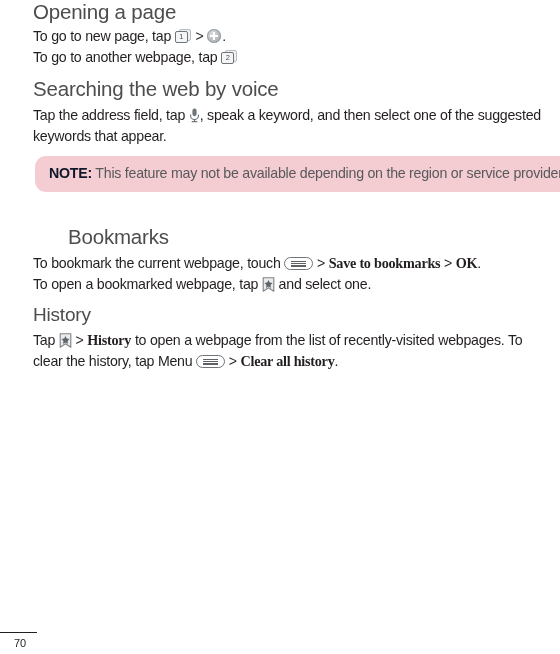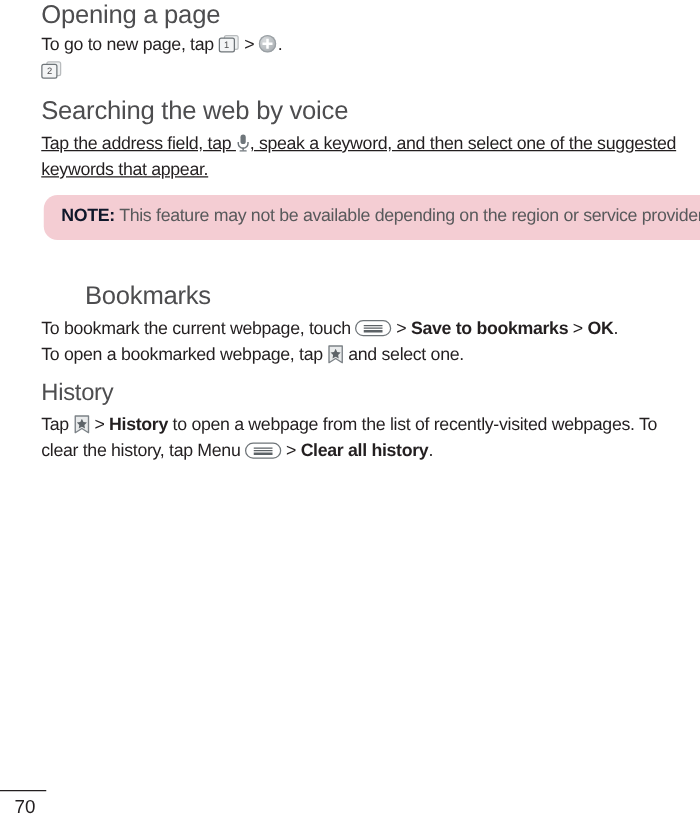--- a/index.html
+++ b/index.html
@@ -49,21 +49,21 @@
   
   .para {
     position: absolute;
     left: 33px;
     width: 530px;
     font-size: 14.2px;
     line-height: 21px;
     letter-spacing: -0.25px;
     color: #231f20;
   }
-  .para b { font-weight: bold; }
+  .para b { font-weight: bold; font-family: Liberation Serif, serif; }
   .nowrapline { white-space: nowrap; }
 
   
   .note-box {
     position: absolute;
     left: 35px;
     top: 156px;
     width: 560px;
     padding: 7px 0 8px 14px;
     box-sizing: border-box;
@@ -89,21 +89,21 @@
     width: 37px;
     height: 1px;
     background: #231f20;
   }
   .folio {
     position: absolute;
     left: 0;
     top: 637px;
     width: 40px;
     text-align: center;
-    font-size: 15px;
+    font-size: 11px;
     color: #231f20;
     letter-spacing: 0;
   }
 
   
   .icn {
     display: inline-block;
     vertical-align: -3px;
     position: relative;
   }
@@ -189,26 +189,26 @@
 </style>
 </head>
 <body>
 
 <div class="page">
 
   <div class="h-major" style="top:2px;">Opening a page</div>
 
   <div class="para" style="top:26px;">
     <div class="nowrapline"><span>To go to new page, tap </span><span class="icn icn-tabs"><span class="back"></span><span class="front">1</span></span><span> &gt; </span><span class="icn icn-plus"><span class="ring"></span><span class="bar-h"></span><span class="bar-v"></span></span><span>.</span></div>
-    <div class="nowrapline"><span class="icn icn-tabs"><span class="back"></span><span class="front">2</span></span></div>
+    <div class="nowrapline"><span>To go to another webpage, tap </span><span class="icn icn-tabs"><span class="back"></span><span class="front">2</span></span></div>
   </div>
 
   <div class="h-major" style="top:79px;">Searching the web by voice</div>
 
-  <div class="para" style="top:105px; width:527px;text-decoration:underline;"><span>Tap the address field, tap </span><span class="icn icn-mic"><svg width="11" height="15" viewBox="0 0 11 15" xmlns="http://www.w3.org/2000/svg" aria-hidden="true">
+  <div class="para" style="top:105px; width:527px;"><span>Tap the address field, tap </span><span class="icn icn-mic"><svg width="11" height="15" viewBox="0 0 11 15" xmlns="http://www.w3.org/2000/svg" aria-hidden="true">
           <rect x="3.4" y="0.6" width="4.2" height="7.6" rx="2.1" fill="#6f767b"></rect>
           <path d="M1.6 6.6 v1.1 a3.9 3.9 0 0 0 7.8 0 V6.6" fill="none" stroke="#6f767b" stroke-width="1.15"></path>
           <rect x="4.9" y="11.1" width="1.2" height="2.3" fill="#6f767b"></rect>
           <rect x="2.6" y="13.1" width="5.8" height="1.1" rx="0.5" fill="#6f767b"></rect>
         </svg></span><span>, speak a keyword, and then select one of the suggested keywords that appear.</span></div>
 
   <div class="note-box"><span class="note-label">NOTE:</span><span class="note-text"> <span>This feature may not be available depending on the region or service provider.</span></span></div>
 
   <div class="h-major" style="top:227px;margin-left:35px;">Bookmarks</div>
 

